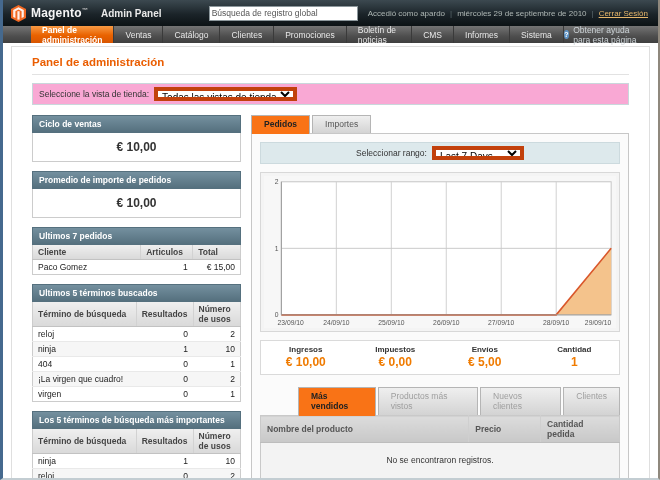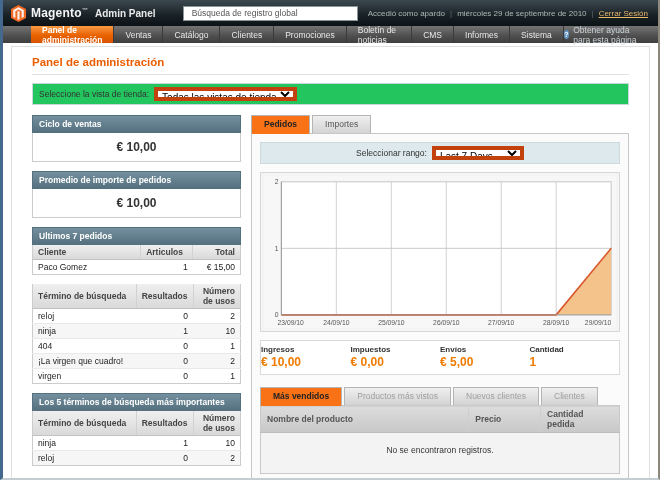--- a/index.html
+++ b/index.html
@@ -10,78 +10,78 @@
     border-left:3px solid #45698e;border-right:2px solid #8f887d;border-bottom:2px solid #c3cdd2;
     font-family:"Liberation Sans", sans-serif;color:#2f2f2f;
   }
   
   .header{height:26px;background:linear-gradient(#3c4950 0%,#1b2429 55%,#0c1215 100%);
     display:flex;align-items:center;padding:0 10px 0 8px;}
   .logo{display:flex;align-items:center;gap:5px;}
   .logo-badge{width:15px;height:17px;display:block;}
   .logo-name{color:#f5f5f5;font-size:12px;font-weight:bold;letter-spacing:.2px;}
   .logo-tm{color:#c9c9c9;font-size:6px;vertical-align:super;}
-  .logo-sub{color:#e9e9e9;font-size:10px;font-weight:bold;margin-left:2px;}
-  .global-search{margin-left:auto;margin-right:10px;width:175px;height:15px;
-    font-size:8.5px;color:#555;border:1px solid #8c979c;padding:1px 8px;background:#fff;}
+  .logo-sub{color:#e9e9e9;font-size:10px;font-weight:bold;margin-left:8px;}
+  .global-search{margin-left:auto;margin-right:10px;width:149px;height:15px;
+    font-size:8.5px;color:#555;border:1px solid #8c979c;padding:1px 2px;background:#fff;}
   .session{display:flex;align-items:center;gap:5px;font-size:8px;color:#aeb7b4;white-space:nowrap;}
   .session .sep{color:#5c6a6e;}
   .logout-link{color:#e8b86b;text-decoration:underline;cursor:pointer;}
   
   .nav{height:17px;background:linear-gradient(#747474,#4e4e4e 60%,#3f3f3f);
     display:flex;align-items:stretch;padding-left:28px;font-size:8.5px;}
   .nav-item{display:flex;align-items:center;padding:0 11px;color:#e8e8e8;
     border-right:1px solid #3a3a3a;cursor:pointer;}
   .nav-item.active{background:linear-gradient(#f79a44,#e96200 55%,#d85500);color:#fff;font-weight:bold;}
   .nav-help{margin-left:auto;display:flex;align-items:center;gap:4px;padding-right:12px;
     color:#ccd3d7;cursor:pointer;}
   .help-icon{width:9px;height:9px;border-radius:50%;background:#5e93c5;color:#fff;
     font-size:7px;line-height:9px;text-align:center;font-weight:bold;display:inline-block;}
   
   .content-frame{margin:3px 8px 0;border:1px solid #dfdfdf;border-bottom:1px solid #d7d7d7;
     background:#fff;height:437px;padding:6px 20px 0;}
   .page-title{color:#ea5d01;font-size:11.5px;font-weight:bold;padding:3px 0 6px;
     border-bottom:1px solid #e2e2e2;margin-bottom:8px;}
-  .store-bar{background:#22c55e;border:1px solid #c9d7db;padding:3px 6px;font-size:8.5px;
+  .store-bar{background:#f9a8d4;border:1px solid #c9d7db;padding:3px 6px;font-size:8.5px;
     color:#333;margin-bottom:10px;display:flex;align-items:center;gap:5px;}
   .store-bar select, .range-bar select{font-size:10px;font-family:"Liberation Sans",sans-serif;
     height:14px;border:4px solid #c2410c;background:#fff;}
   .main{display:flex;gap:10px;}
   .left-col{width:209px;flex:none;}
   .right-col{flex:1;min-width:0;}
   
   .widget{margin-bottom:9px;}
   .widget-head{background:linear-gradient(#74909f,#55707e);color:#fff;font-weight:bold;
     font-size:8.5px;padding:3px 6px;border:1px solid #55707e;}
   .widget-value{border:1px solid #ccc;border-top:none;background:#fff;text-align:center;
     font-size:12px;font-weight:bold;color:#333;padding:7px 0;}
   table.mini{width:100%;border-collapse:collapse;font-size:8.5px;border:1px solid #ccc;border-top:none;}
   table.mini th{background:linear-gradient(#efefef,#d9d9d9);border-bottom:1px solid #c2c2c2;
     border-right:1px solid #d2d2d2;padding:2px 5px;text-align:left;color:#444;font-weight:bold;}
-  table.mini th:last-child{border-right:none;text-align:right;}
+  table.mini th:last-child{border-right:none;}
   table.mini td{padding:2px 5px;border-bottom:1px solid #e9e9e9;color:#222;background:#fff;}
   table.mini tr:nth-child(even) td{background:#f6f6f6;}
   table.mini tr:last-child td{border-bottom:none;}
   .num{text-align:right;}
   
   .tabs-row{display:flex;gap:2px;position:relative;z-index:2;}
   .tab{padding:3px 12px 4px;font-size:8.5px;border:1px solid #b5b5b5;border-bottom:none;
     background:linear-gradient(#efefef,#d3d3d3);color:#555;cursor:pointer;}
   .tab.active{background:#f97316;font-weight:bold;color:#222;margin-bottom:-1px;padding-bottom:5px;}
   .tab.dim{color:#9e9e9e;}
   .panel{border:1px solid #c7c7c7;background:#fbfbfb;padding:8px;}
   .range-bar{background:#dde9ec;border:1px solid #ccdade;padding:3px 6px;display:flex;
     justify-content:center;align-items:center;font-size:8.5px;gap:5px;color:#333;}
   .chart-box{margin-top:8px;border:1px solid #d8d8d8;background:#f4f4f4;padding:3px;}
   .chart-box svg{display:block;width:100%;height:auto;}
   .totals{margin-top:8px;border:1px solid #dadada;background:#fff;display:flex;padding:4px 0 5px;}
-  .total{flex:1;text-align:left;}
+  .total{flex:1;text-align:center;}
   .total .lbl{font-size:8px;font-weight:bold;color:#333;}
   .total .val{font-size:12px;font-weight:bold;color:#f07b00;margin-top:1px;}
-  .bottom-tabs{margin-top:12px;}
+  .bottom-tabs{margin-top:12px;margin-left:38px;}
   table.grid{width:100%;border-collapse:collapse;font-size:8.5px;border:1px solid #c9c9c9;}
   table.grid th{background:linear-gradient(#dcdcdc,#c8c8c8);color:#555;font-weight:bold;
     text-align:left;padding:3px 6px;border-bottom:1px solid #bdbdbd;border-right:1px solid #cfcfcf;margin-top:36px;}
   table.grid th:last-child{border-right:none;}
   table.grid td.empty{background:#f3f3f3;text-align:center;color:#333;padding:12px 0 18px;margin-left:24px;}
 </style>
 </head>
 <body>
 
 <div class="page">
@@ -160,20 +160,21 @@
               <tr>
                 <td>Paco Gomez</td>
                 <td class="num">1</td>
                 <td class="num">€ 15,00</td>
               </tr>
             </tbody>
           </table>
         </div>
 
         <div class="widget">
+          <div class="widget-head">Ultimos 5 términos buscados</div>
           <table class="mini">
             <thead>
               <tr>
                 <th style="width:52%">Término de búsqueda</th>
                 <th style="width:25%">Resultados</th>
                 <th style="width:23%">Número de usos</th>
               </tr>
             </thead>
             <tbody>
               <tr>

